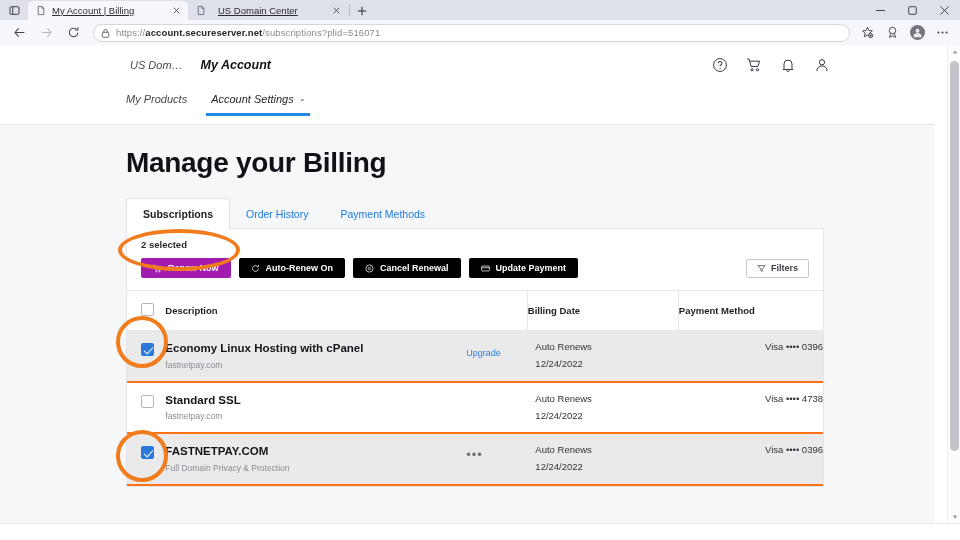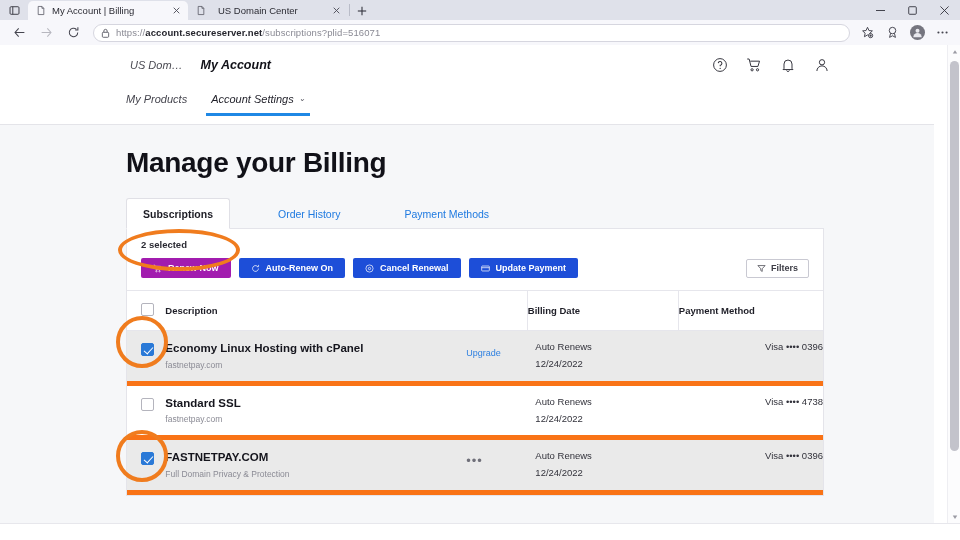--- a/index.html
+++ b/index.html
@@ -24,20 +24,21 @@
   }
   .tab-ctrl-btn svg { width: 11px; height: 11px; }
 
   .tab {
     display: flex; align-items: center; gap: 6px;
     height: 19px; padding: 0 5px 0 8px;
     font-size: 9.5px; color: #2b2b33;
     border-radius: 5px 5px 0 0;
     min-width: 160px; max-width: 165px;
     position: relative;
+    text-decoration: underline;
   }
   .tab.active { background: #f7f7fb; }
   .tab.inactive { background: #dfe1ea; gap: 12px; }
   .tab .favicon { width: 10px; height: 11px; flex: 0 0 auto; }
   .tab .tab-title {
     flex: 1 1 auto; white-space: nowrap; overflow: hidden;
     text-overflow: ellipsis; font-size: 9.5px; line-height: 12px;
   }
   .tab .tab-close { width: 13px; height: 13px; display:flex; align-items:center; justify-content:center; color:#4a4a55;}
   .tab .tab-close svg { width: 7px; height: 7px; }
@@ -107,21 +108,21 @@
   .navitem .chev { font-size: 8px; color:#5a5a64; position:relative; top:-1px;}
 
   .content {
     background: #f6f7f9; padding: 22px 0 0 0; height: 398px;
   }
   .h1 {
     font-size: 28px; font-weight: 700; color:#111118;
     margin: 0 0 18px 126px; letter-spacing:-0.3px;
   }
 
-  .tabs { display:flex; align-items:flex-end; margin-left: 126px; gap: 32px; }
+  .tabs { display:flex; align-items:flex-end; margin-left: 126px; }
   .tabitem {
     font-size: 10.5px; padding: 9px 16px 8px 16px; color:#1f7ae0;
   }
   .tabitem.active {
     background:#fff; color:#1c1c24; font-weight:700;
     border: 1px solid #e0e0e6; border-bottom: 1px solid #fff;
     border-radius: 3px 3px 0 0; position:relative; z-index:2; top:1px;
   }
 
   .card {
@@ -129,40 +130,40 @@
     border: 1px solid #e4e4ea; border-top: 1px solid #e4e4ea;
     position: relative; z-index:1;
   }
 
   .selcount { font-size: 9.5px; font-weight:700; color:#2a2a33; padding: 10px 0 0 14px; }
 
   .actionbar { display:flex; align-items:center; padding: 8px 14px 12px 14px; gap: 8px; }
   .btn {
     display:flex; align-items:center; justify-content:center; gap: 6px;
     height: 20px; padding: 0 12px; border-radius: 2px;
-    background:#1d4ed8; color:#fff; font-size: 9px; font-weight:700;
+    background:#000000; color:#fff; font-size: 9px; font-weight:700;
     border: none; white-space:nowrap;
   }
   .btn.primary { background:#a21caf; }
   .btn svg { width: 9px; height: 9px; flex:0 0 auto; }
   .filters-btn {
     margin-left:auto; display:flex; align-items:center; gap:5px;
     height: 19px; padding: 0 10px; background:#fff; color:#3c3c45;
     border:1px solid #c9c9d2; border-radius:2px; font-size:9px; font-weight:700;
   }
   .filters-btn svg { width:9px; height:9px; }
 
   table.subs { width: 100%; border-collapse: collapse; }
   table.subs thead th {
     text-align:left; font-size: 9.5px; font-weight:700; color:#1e1e27;
     padding: 12px 0 12px 0; border-top:1px solid #e6e6ec; border-bottom:1px solid #e6e6ec;
     vertical-align: middle;
   }
   table.subs td {
-    padding: 11px 0; vertical-align: top; border-bottom: 5px solid #f97316;
+    padding: 11px 0; vertical-align: top; border-bottom: 2px solid #f97316;
   }
   .col-chk { width: 40px; padding-left: 14px !important; }
   .col-desc { width: 330px; }
   .col-upg { width: 65px; }
   .col-date { width: 165px; }
   .col-pay { width: 160px; text-align: right; }
   thead th.col-date, thead th.col-pay { border-left: 1px solid #e6e6ec; padding-left: 8px; }
   tbody td.col-date, tbody td.col-pay { padding-left: 8px; }
 
   tr.row-selected td { background: #eaeaea; }

